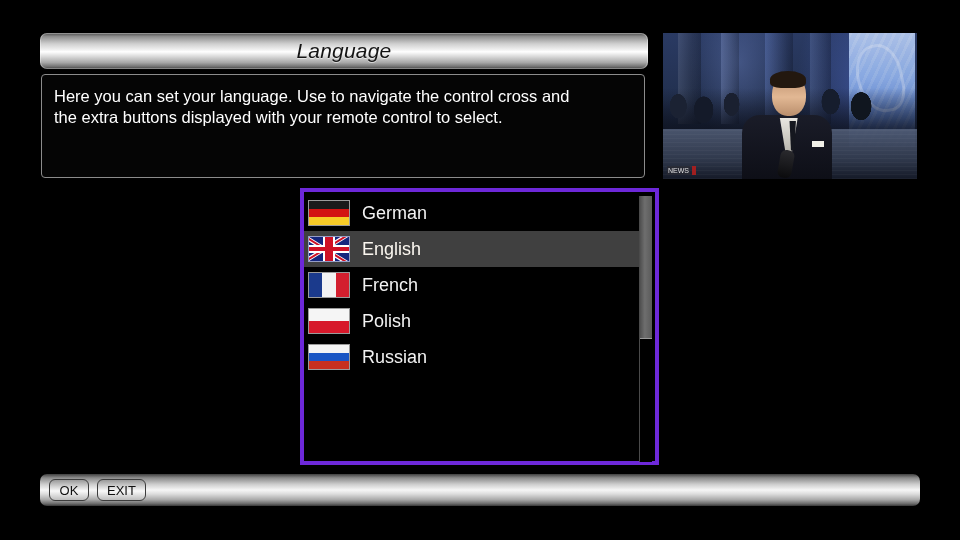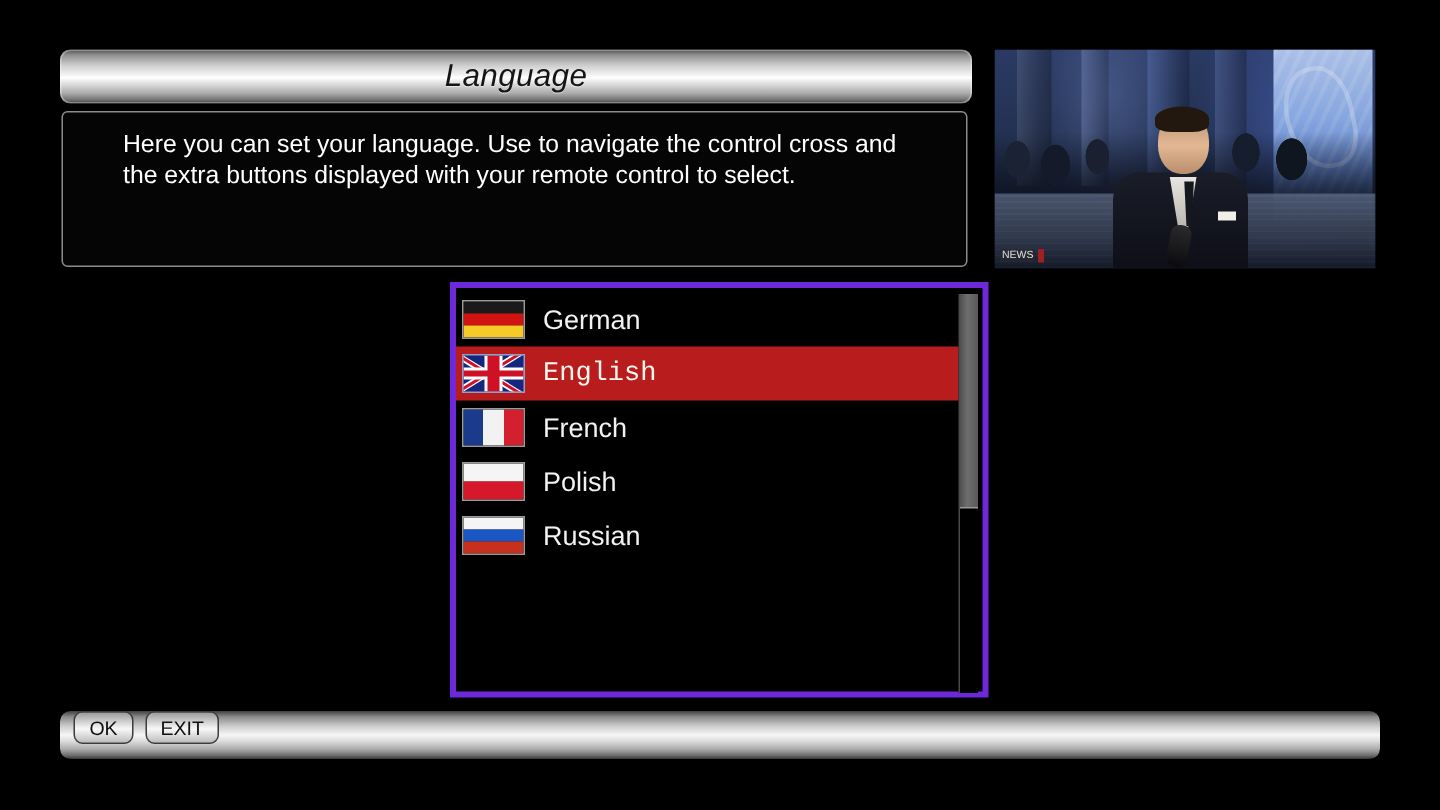--- a/index.html
+++ b/index.html
@@ -63,21 +63,20 @@
     border: 1px solid #8c8c8c;
     border-radius: 4px;
     box-sizing: border-box;
     padding: 11px 12px 0 12px;
   }
   .desc-text {
     color: #ffffff;
     font-size: 16.5px;
     line-height: 21px;
     white-space: pre-line;
-    margin-left: 28px;
   }
 
   
   .video-frame {
     position: absolute;
     left: 663px;
     top: 33px;
     width: 254px;
     height: 146px;
     overflow: hidden;
@@ -254,22 +253,21 @@
     overflow: hidden;
   }
   .lang-row {
     display: flex;
     align-items: center;
     height: 36px;
     padding-left: 4px;
     box-sizing: border-box;
   }
   .lang-row.selected {
-    background: #b91c1c;
-    font-family: Liberation Mono, monospace;
+    background: #404040;
   }
   .lang-label {
     margin-left: 12px;
     font-size: 18px;
     color: #f2f2f2;
   }
   .lang-row.selected .lang-label {
     color: #fbf7f0;
   }
   .flag {
@@ -353,21 +351,21 @@
     background: linear-gradient(to bottom,
         #3f3f3f 0%,
         #8a8a8a 12%,
         #cdcdcd 32%,
         #f6f6f6 50%,
         #dedede 62%,
         #aaaaaa 80%,
         #6a6a6a 93%,
         #363636 100%);
     display: flex;
-    align-items: flex-start;
+    align-items: center;
     padding-left: 9px;
     box-sizing: border-box;
     gap: 8px;
   }
   .softkey {
     height: 22px;
     min-width: 40px;
     padding: 0 9px;
     border-radius: 6px;
     border: 1px solid #3c3c3c;

